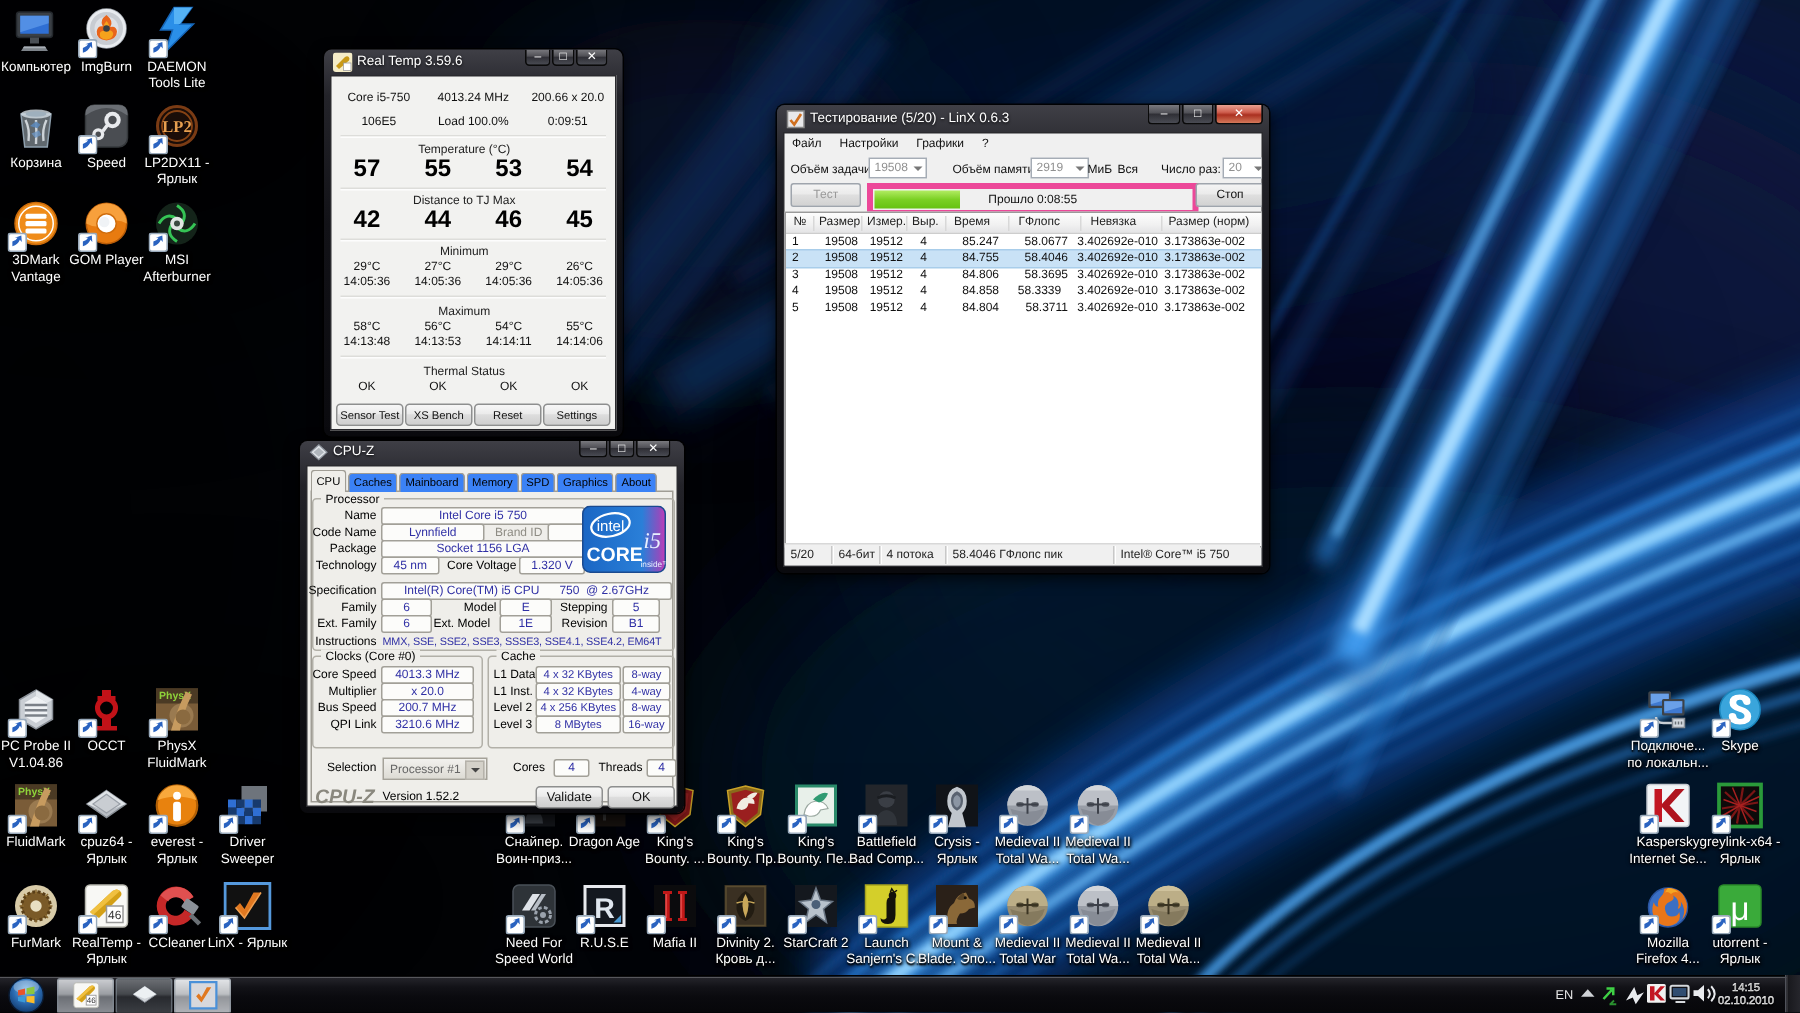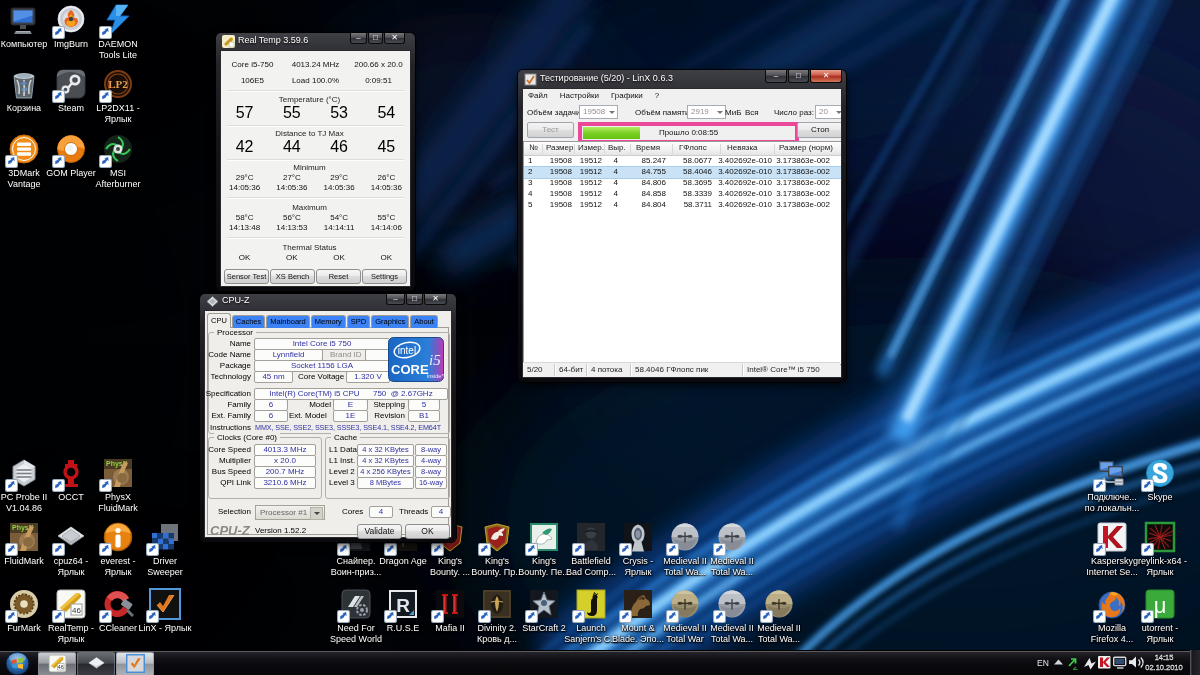--- a/index.html
+++ b/index.html
@@ -14,21 +14,21 @@
 .tbar .ttl{position:absolute;left:22px;top:2px;white-space:nowrap;text-shadow:0 1px 2px #000;}
 .tbar .tico{position:absolute;left:6px;top:2px;width:13px;height:13px;}
 .caps{position:absolute;right:8px;top:0;display:flex;}
 .cap{width:20px;height:12px;border:1px solid #0a0a0a;border-top:none;background:linear-gradient(180deg,rgba(255,255,255,0.30),rgba(255,255,255,0.10) 45%,rgba(10,10,15,0.25) 50%,rgba(160,170,185,0.18));border-radius:0 0 3px 3px;color:#fff;font-size:8px;line-height:12px;text-align:center;margin-left:1px;}
 .cap.close{background:linear-gradient(180deg,#e8a090,#d06050 40%,#aa3020 55%,#d4785a);}
 .btn7{background:linear-gradient(180deg,#f7f7f7,#ebebeb 45%,#dddddd 50%,#cfcfcf);border:1px solid #8e8f8f;border-radius:3px;color:#111;text-align:center;font-family:"Liberation Sans",sans-serif;}
 #rt .winbody{background:#f2f2f0;}
 .winbody{position:absolute;left:4px;right:4px;bottom:4px;border:1px solid #2a2a2e;}
 .rtrow{position:absolute;left:0;right:0;display:flex;text-align:center;color:#111;}
 .rtrow div{flex:1;}
-.rt-b{font-size:17px;font-weight:normal;color:#000;text-align:center;}
+.rt-b{font-size:17px;font-weight:bold;color:#000;text-align:center;}
 .rtsep{position:absolute;left:6px;right:6px;height:0;border-top:1px solid #ddddda;border-bottom:1px solid #fdfdfd;}
 .rthdr{position:absolute;left:0;right:12px;text-align:center;color:#222;}
 .czfield{background:#fcfcfa;border:1px solid #a2a098;border-radius:2px;color:#3030a5;text-align:center;position:absolute;font-size:8px;}
 .czlab{position:absolute;color:#000;font-size:8px;line-height:10px;white-space:nowrap;}
 .czgroup{position:absolute;border:1px solid #b2b0a8;border-radius:3px;}
 .czgroup .gt{position:absolute;top:-5px;left:5px;background:#efeeea;padding:0 3px;font-size:8px;color:#000;line-height:9px;}
 .cztab{float:left;border:1px solid #a09d95;border-bottom:none;border-radius:3px 3px 0 0;margin-right:1px;padding:0 3px;font-size:7.5px;line-height:12px;color:#000;background:#3b82f6;white-space:nowrap;}
 .lxcombo{position:absolute;background:#fff;border:1px solid #a5acb5;color:#909090;font-size:8px;padding-left:3px;}
 .lxcombo .da{position:absolute;right:2px;top:5px;width:0;height:0;border:3px solid transparent;border-top-color:#777;}
 .lxbtn{position:absolute;background:linear-gradient(180deg,#f4f4f4,#ebebeb 45%,#dfdfdf 50%,#d2d2d2);border:1px solid #9fa5ad;border-radius:2px;text-align:center;font-size:8px;color:#111;}
@@ -178,21 +178,21 @@
           <circle cx="20" cy="12" r="2.8" fill="#4a4d52"></circle>
           <circle cx="10.5" cy="21.5" r="4" fill="#e8eaed"></circle>
           <circle cx="10.5" cy="21.5" r="1.8" fill="#4a4d52"></circle>
           <path d="M13.5 19.5 L16.5 15.5" stroke="#e8eaed" stroke-width="2.4"></path>
         </svg>
         <svg class="ov" viewBox="0 0 12 12" width="13" height="13">
           <rect x="0.5" y="0.5" width="11" height="11" rx="1.5" fill="#fff" stroke="#9ab"></rect>
           <path d="M3 8.5 L3 5.5 Q5.5 4.8 6.2 3.2 L4.5 3.2 L8.5 1.8 L8.8 5.8 L7.6 4.5 Q6.5 7.5 3 8.5 Z" fill="#2a63c0"></path>
         </svg>
       </div>
-      <div class="lb">Steam</div>
+      <div class="lb">Speed</div>
     </div>
 <div class="ico " style="left:83px;top:68px;width:70px">
       <div class="ig">
         <svg viewBox="0 0 32 32" width="32" height="32">
           <circle cx="16" cy="16" r="14" fill="#1a0d08"></circle>
           <circle cx="16" cy="16" r="13" fill="none" stroke="#7a3b14" stroke-width="2"></circle>
           <circle cx="16" cy="16" r="10" fill="none" stroke="#b55a1a" stroke-width="1.2" opacity="0.7"></circle>
           <text x="16" y="20" font-family="Liberation Serif,serif" font-size="11" fill="#e8a050" text-anchor="middle" font-weight="bold">LP2</text>
         </svg>
         <svg class="ov" viewBox="0 0 12 12" width="13" height="13">
@@ -1018,21 +1018,21 @@
             <span style="left:150px;width:38px;text-align:right">58.3695</span>
             <span style="left:186px;width:62px;text-align:right">3.402692e-010</span>
             <span style="left:252px;width:54px;text-align:right">3.173863e-002</span>
           </div>
           <div class="lxrow" style="position:absolute;left:0;right:0;top:47px;height:11px;">
             <span style="left:4px;width:10px;text-align:left">4</span>
             <span style="left:20px;width:28px;text-align:right">19508</span>
             <span style="left:50px;width:28px;text-align:right">19512</span>
             <span style="left:82px;width:12px;text-align:right">4</span>
             <span style="left:108px;width:34px;text-align:right">84.858</span>
-            <span style="left:150px;width:38px;text-align:right">58.3339</span>
+            <span style="left:150px;width:38px;text-align:center">58.3339</span>
             <span style="left:186px;width:62px;text-align:right">3.402692e-010</span>
             <span style="left:252px;width:54px;text-align:right">3.173863e-002</span>
           </div>
           <div class="lxrow" style="position:absolute;left:0;right:0;top:58px;height:11px;">
             <span style="left:4px;width:10px;text-align:left">5</span>
             <span style="left:20px;width:28px;text-align:right">19508</span>
             <span style="left:50px;width:28px;text-align:right">19512</span>
             <span style="left:82px;width:12px;text-align:right">4</span>
             <span style="left:108px;width:34px;text-align:right">84.804</span>
             <span style="left:150px;width:38px;text-align:right">58.3711</span>

